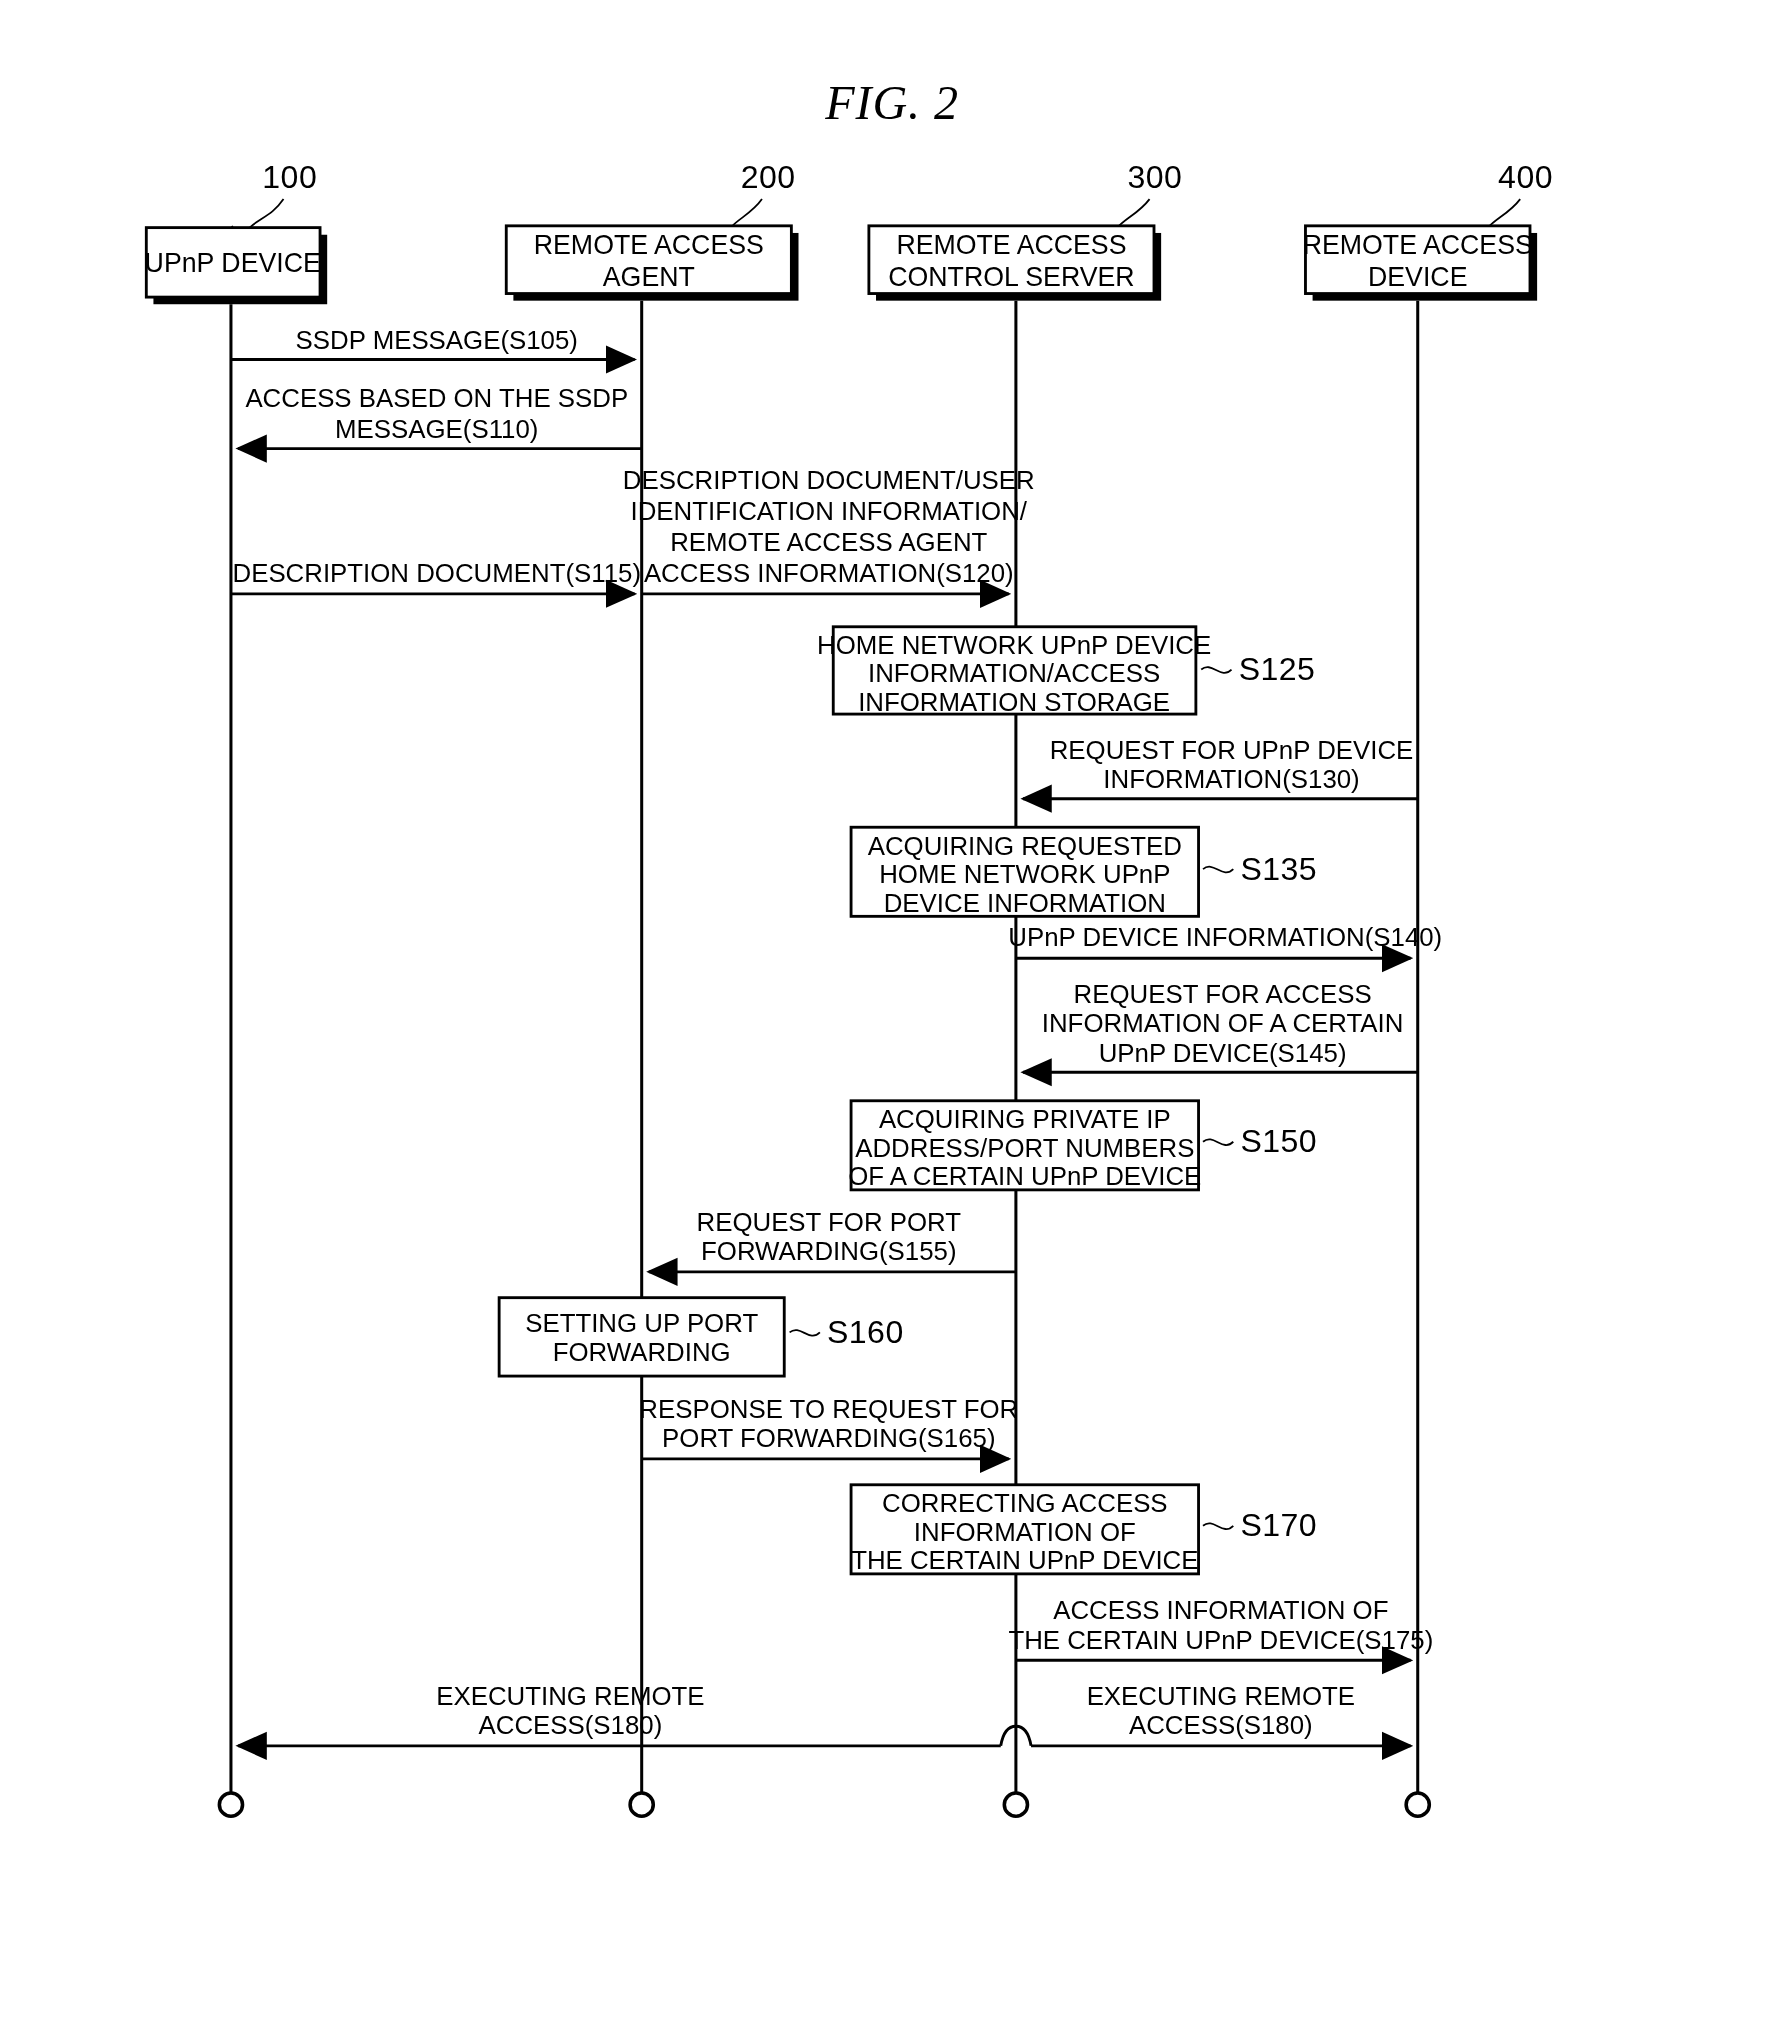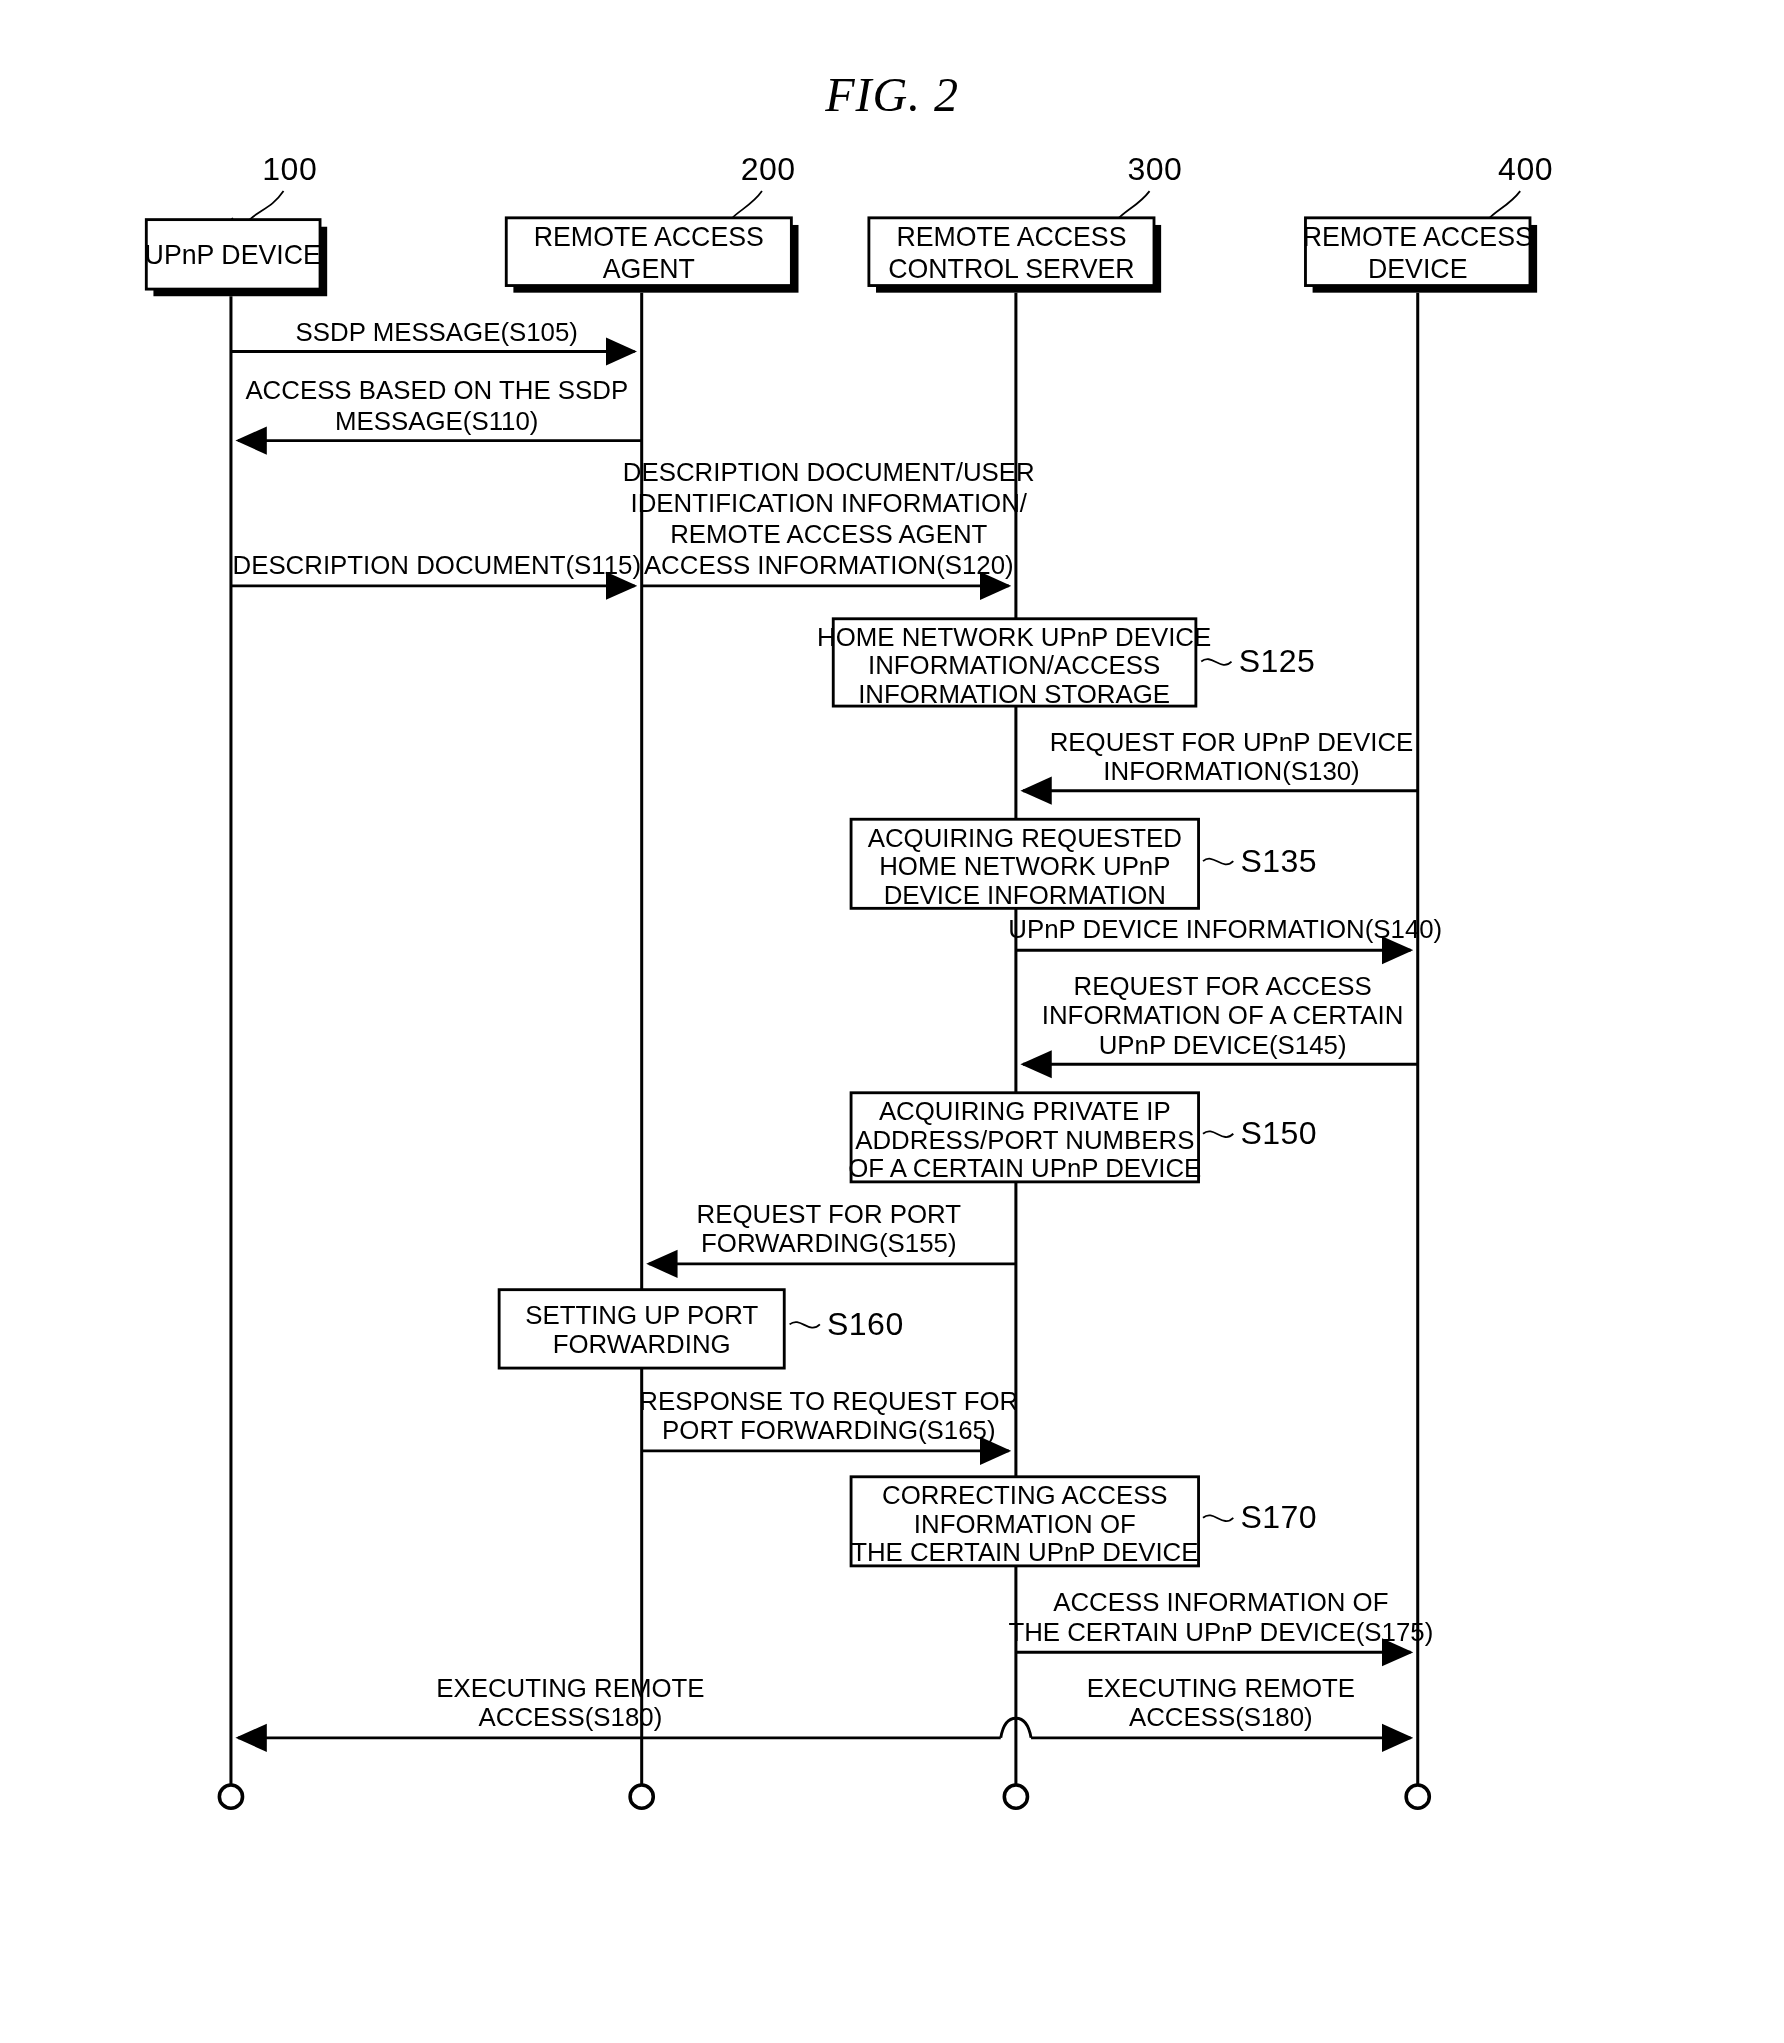--- a/index.html
+++ b/index.html
@@ -11,21 +11,21 @@
     width: 1785px;
     height: 2043px;
     font-family: "Liberation Sans", sans-serif;
     color: #000000;
     position: relative;
     overflow: hidden;
   }
   #figure-root {
     position: absolute;
     left: 0;
-    top: 4px;
+    top: 12px;
     width: 1785px;
     height: 1785px;
   }
   svg.diagram {
     display: block;
     width: 1785px;
     height: 2043px;
   }
   .fig-title {
     font-family: "Liberation Serif", serif;

